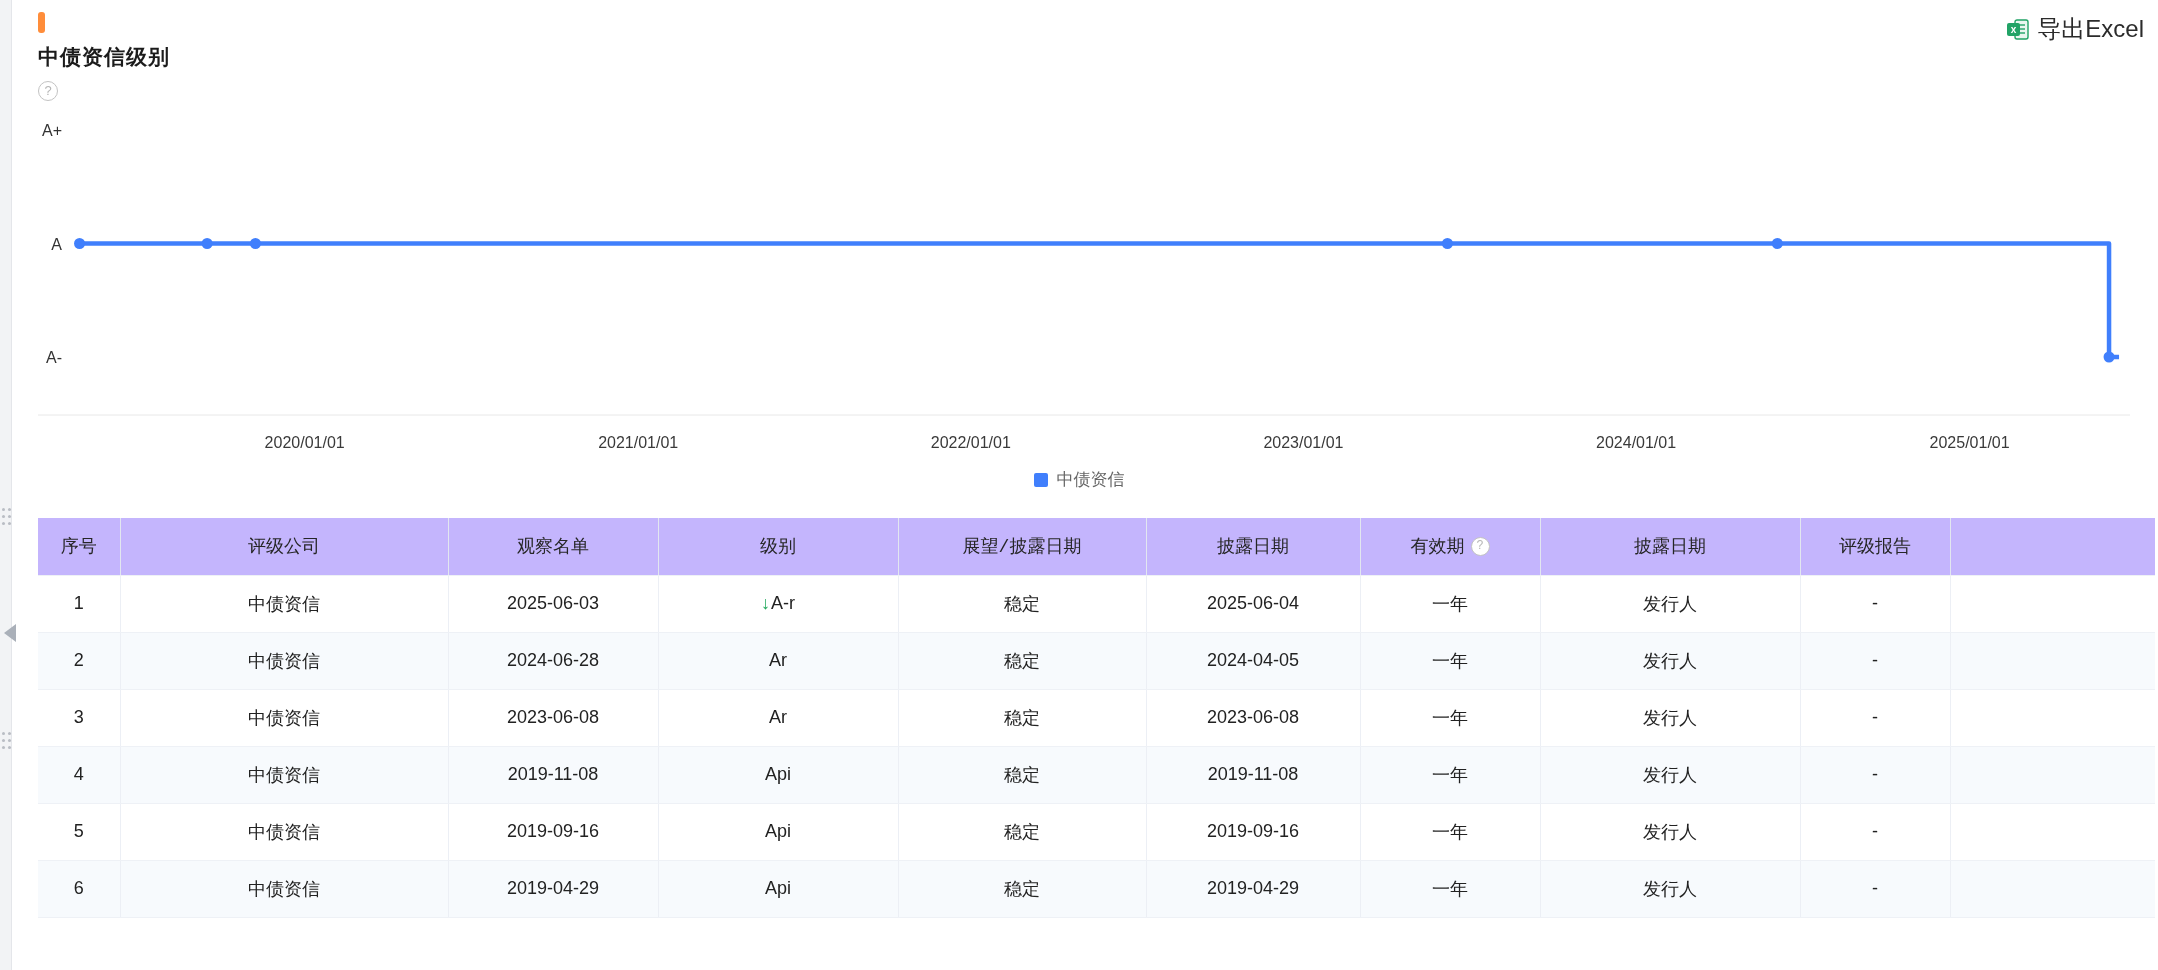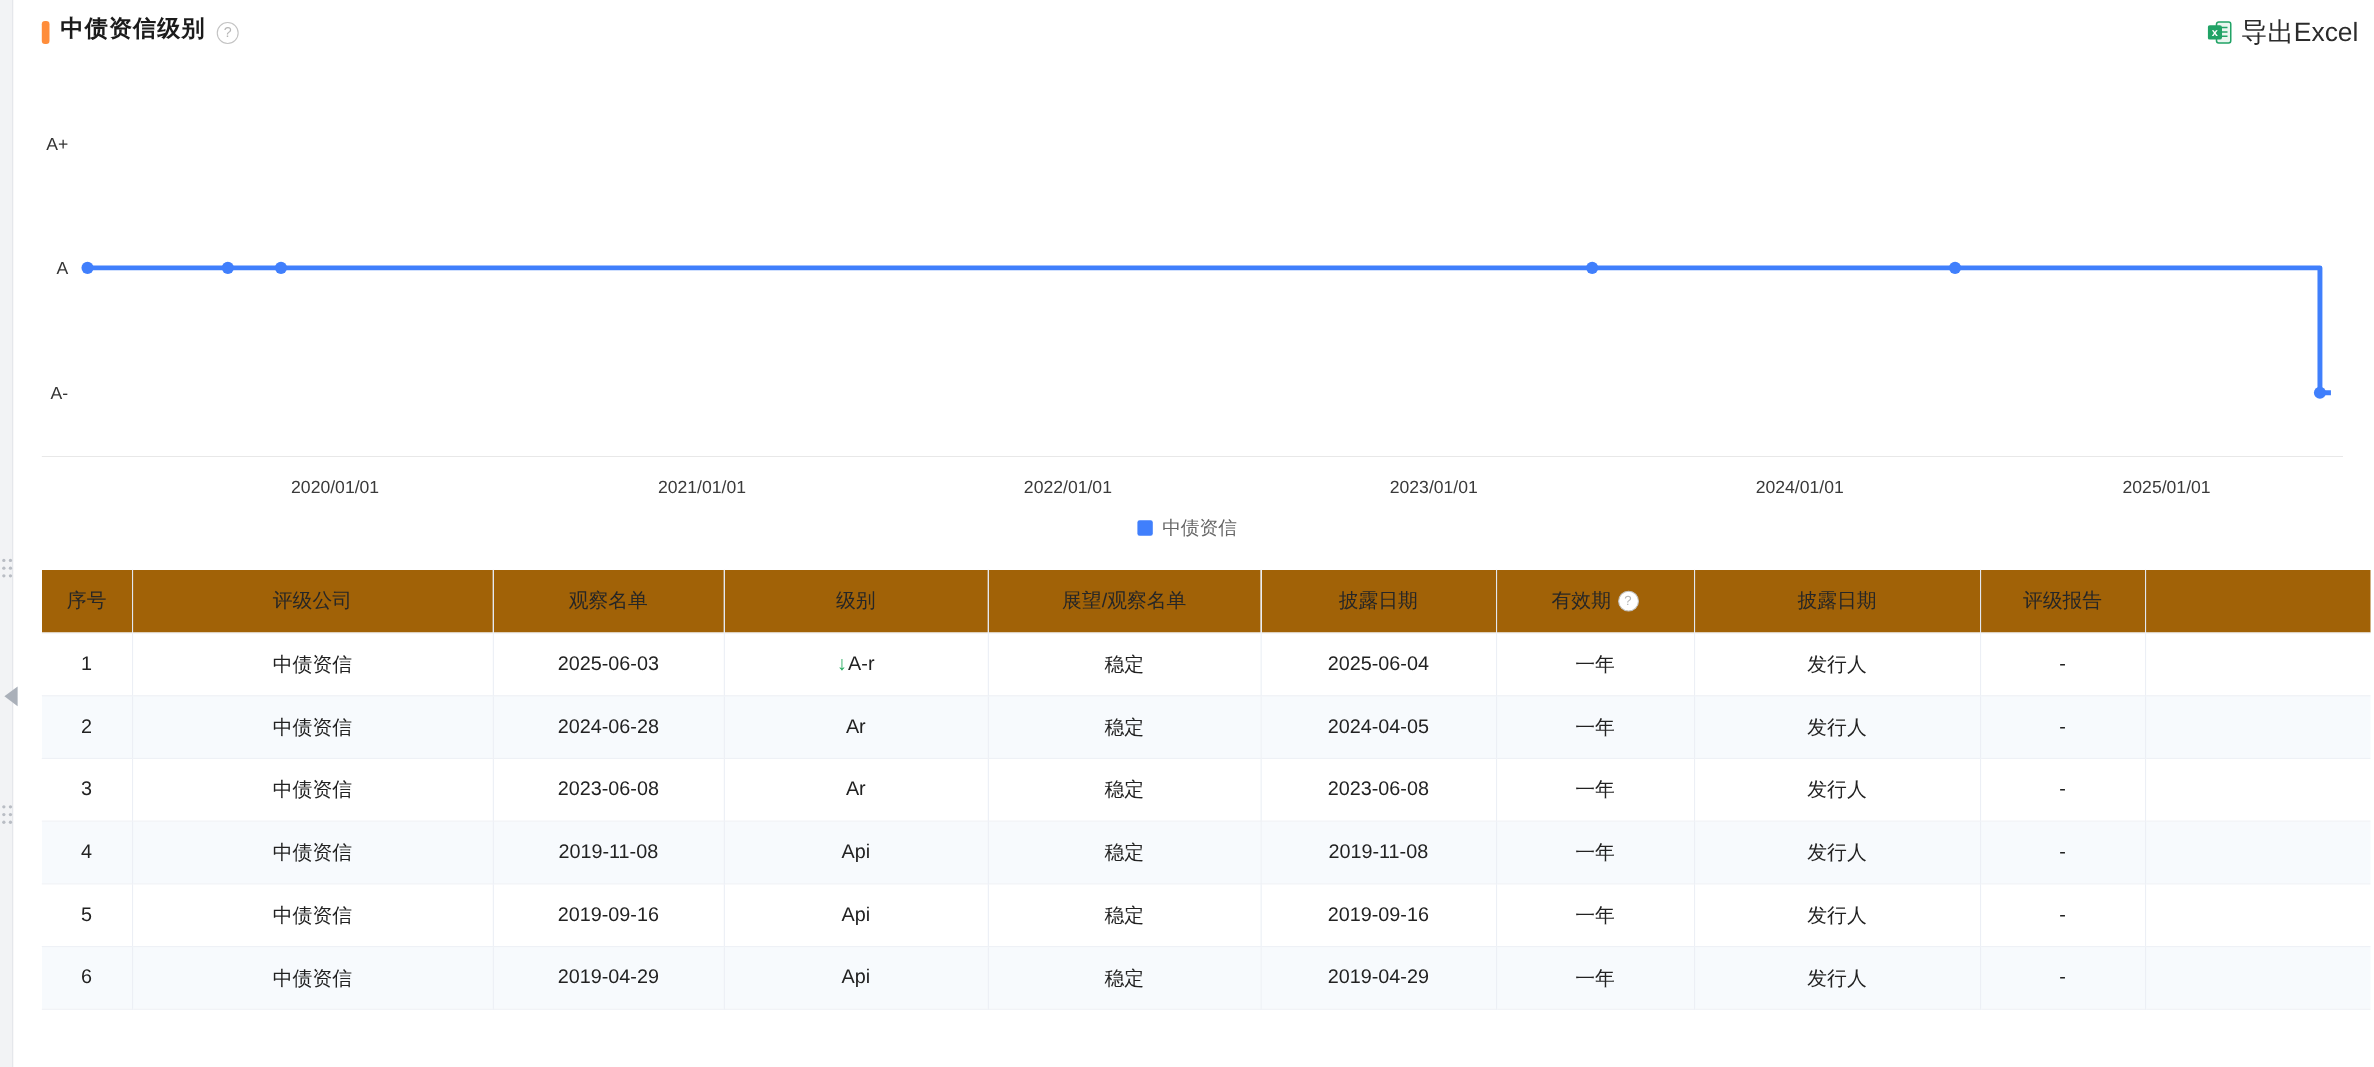--- a/index.html
+++ b/index.html
@@ -11,21 +11,21 @@
   .gutter { position:absolute; left:0; top:0; width:12px; height:970px;
             background:#f2f3f5; border-right:1px solid #e4e6ea; }
   .dots { position:absolute; left:2px; width:3px; height:3px; background:#b9bdc4; border-radius:50%;
           box-shadow:6px 0 0 #b9bdc4, 0 7px 0 #b9bdc4, 6px 7px 0 #b9bdc4, 0 14px 0 #b9bdc4, 6px 14px 0 #b9bdc4;
           cursor:grab; }
   .collapse-arrow { position:absolute; left:4px; top:624px; width:0; height:0;
           border-top:9px solid transparent; border-bottom:9px solid transparent;
           border-right:12px solid #aab0b9; cursor:pointer; }
 
   
-  .hd { position:absolute; left:38px; top:12px; display:flex; align-items:flex-end; gap:10px; }
+  .hd { position:absolute; left:38px; top:12px; display:flex; align-items:flex-start; gap:10px;flex-direction:column; }
   .accent-bar { width:7px; height:21px; background:#ff8d3a; border-radius:3px; }
   .title { font-size:21px; font-weight:700; color:#1b1b1b; letter-spacing:1px; }
   .help { width:20px; height:20px; border:1px solid #c3c3c3; border-radius:50%;
           color:#b5b5b5; font-size:13px; line-height:18px; text-align:center; cursor:pointer;
           background:#fff; flex:none; }
   .export { position:absolute; right:14px; top:13px; display:flex; align-items:center; gap:8px;
             cursor:pointer; }
   .export-label { font-size:24px; color:#2b2b2b; }
 
   
@@ -34,21 +34,21 @@
             justify-content:center; align-items:center; gap:9px; }
   .legend-swatch { width:14px; height:14px; border-radius:2px; }
   .legend-label { font-size:17px; color:#666; }
 
   
   .tbl-wrap { position:absolute; left:38px; top:518px; width:2117px; }
   table { width:100%; border-collapse:collapse; table-layout:fixed; }
   th, td { height:57px; text-align:center; vertical-align:middle; font-size:18px;
            color:#222; border-right:1px solid #eceff5; border-bottom:1px solid #eef1f6;
            overflow:hidden; white-space:nowrap; }
-  th { background:#a16207; font-weight:400; color:#262626; border-right:1px solid #e2e7f0; }
+  th { background:#c4b5fd; font-weight:400; color:#262626; border-right:1px solid #e2e7f0;font-family:Liberation Mono, monospace; }
   th:last-child, td:last-child { border-right:none; }
   tr.alt td { background:#f7fafd; }
   .th-inner { display:inline-flex; align-items:center; gap:6px; justify-content:center; }
   .th-inner .help { width:19px; height:19px; font-size:12px; line-height:17px; }
   .arrow-down { color:#22a95c; font-weight:700; margin-right:1px; }
 
   .footnote { position:absolute; left:38px; top:928px; font-size:18px; color:#9a9a9a; }
 
   
   .xl-icon { width:22px; height:21px; position:relative; flex:none; }
@@ -129,21 +129,21 @@
             <th><span class="th-inner">
                 <span>评级公司</span>
               </span></th>
             <th><span class="th-inner">
                 <span>观察名单</span>
               </span></th>
             <th><span class="th-inner">
                 <span>级别</span>
               </span></th>
             <th><span class="th-inner">
-                <span>展望/观察名单</span>
+                <span>展望/披露日期</span>
               </span></th>
             <th><span class="th-inner">
                 <span>披露日期</span>
               </span></th>
             <th><span class="th-inner">
                 <span>有效期</span>
                 <span class="help">?</span>
               </span></th>
             <th><span class="th-inner">
                 <span>披露日期</span>

